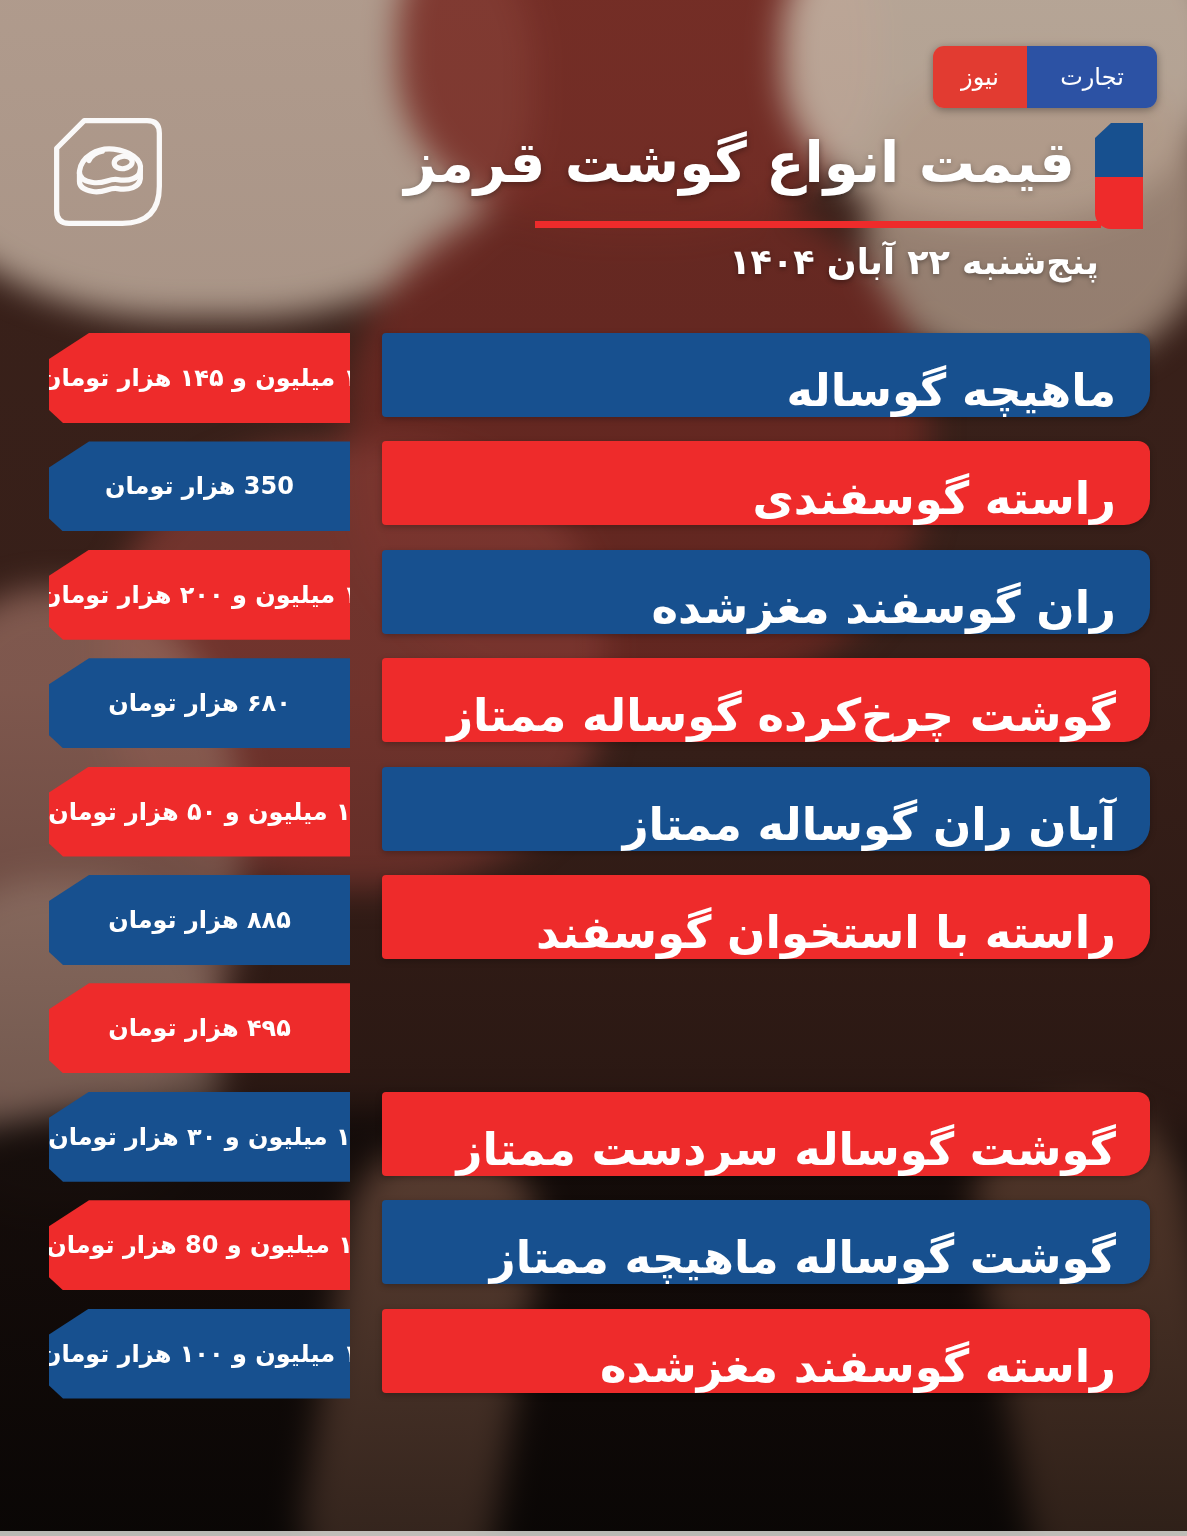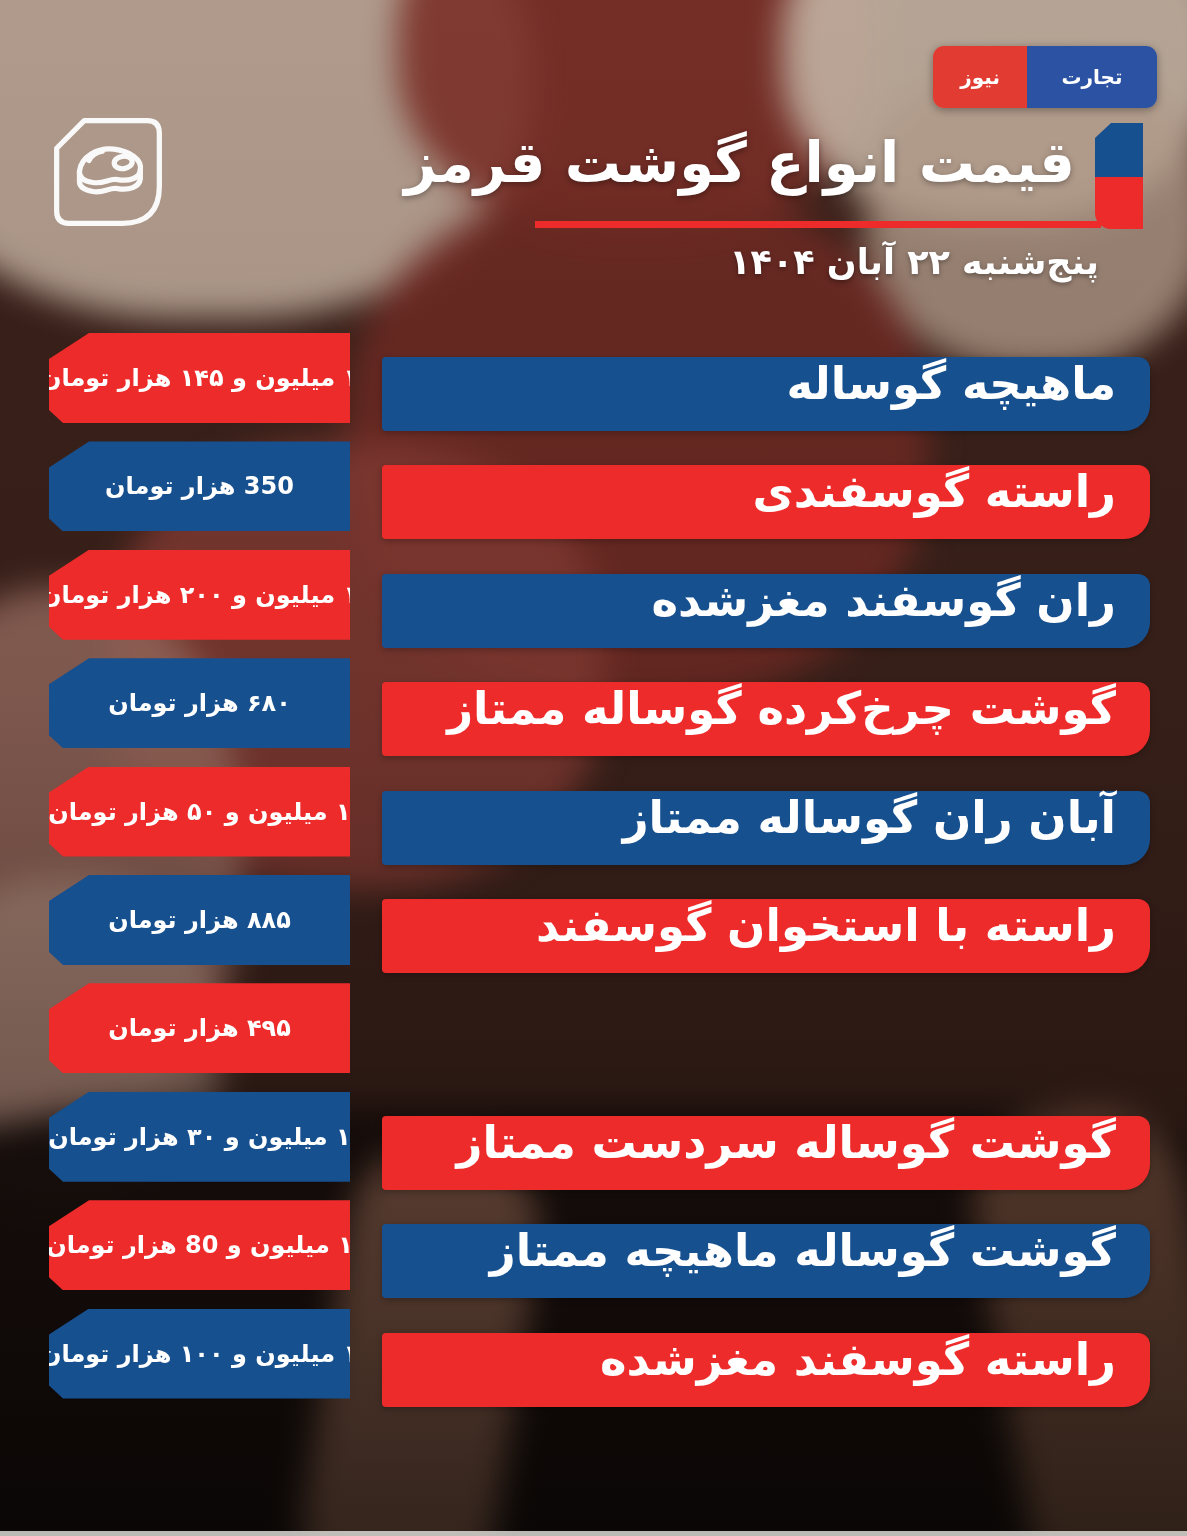--- a/index.html
+++ b/index.html
@@ -24,43 +24,43 @@
   .armL{left:360px;top:1150px;width:185px;height:460px;background:#8d6450;transform:rotate(9deg)}
   .armR{left:1010px;top:1120px;width:205px;height:480px;background:#7d5743;transform:rotate(-10deg)}
   .vignette{position:absolute;inset:0;
     background:linear-gradient(180deg,rgba(55,30,24,.18) 0%,rgba(45,22,18,.25) 45%,rgba(18,9,7,.5) 82%,rgba(5,3,2,.65) 100%);}
   .bottom-edge{position:absolute;left:0;right:0;bottom:0;height:5px;background:#d9d8d4;opacity:.85}
 
   
   .logo{position:absolute;top:46px;right:30px;width:224px;height:62px;display:flex;direction:ltr;
     border-radius:11px;overflow:hidden;box-shadow:0 2px 8px rgba(0,0,0,.35);}
   .logo .part{display:flex;align-items:center;justify-content:center;color:#fff;
-    font-weight:700;font-size:20px;line-height:1;}
+    font-weight:400;font-size:24px;line-height:1;}
   .logo .p-red{width:42%;background:var(--logo_red);}
   .logo .p-blue{width:58%;background:var(--logo_blue);}
 
   .meat-badge{position:absolute;left:50px;top:113px;width:116px;height:118px;opacity:.95}
 
   .title{position:absolute;top:130px;right:112px;direction:rtl;color:#fff;
     font-size:56px;font-weight:800;letter-spacing:0;white-space:nowrap;
     text-shadow:0 2px 6px rgba(0,0,0,.35);}
   .date{position:absolute;top:242px;right:88px;direction:rtl;color:#fff;
     font-size:35px;font-weight:700;white-space:nowrap;text-shadow:0 2px 5px rgba(0,0,0,.35);}
   .accent-blue{position:absolute;top:123px;right:44px;width:48px;height:54px;background:var(--blue);
     clip-path:polygon(16px 0,100% 0,100% 100%,0 100%,0 15px);}
   .accent-red{position:absolute;top:177px;right:44px;width:48px;height:52px;background:var(--red);
     border-bottom-left-radius:16px;}
   .underline{position:absolute;top:221px;right:86px;width:566px;height:7px;background:var(--red);}
 
   
   .rows{position:absolute;top:333px;left:0;width:100%;}
   .row{position:relative;height:108.4px;}
-  .name-bar{position:absolute;top:0;left:382px;right:37px;height:74px;direction:rtl;
-    border-radius:4px 12px 26px 4px;display:flex;align-items:flex-start;
-    box-shadow:0 2px 6px rgba(0,0,0,.25);margin-top:24px;}
+  .name-bar{position:absolute;top:0;left:382px;right:37px;height:84px;direction:rtl;
+    border-radius:4px 12px 26px 4px;display:flex;align-items:flex-end;
+    box-shadow:0 2px 6px rgba(0,0,0,.25);}
   .name-bar span{width:100%;text-align:right;padding-right:34px;color:#fff;
     font-size:45px;font-weight:800;white-space:nowrap;}
   .price-bar{position:absolute;top:0;left:49px;width:301px;height:90px;direction:rtl;
     clip-path:polygon(40px 0,100% 0,100% 100%,14px 100%,0 calc(100% - 13px),0 26px);
     display:flex;align-items:center;justify-content:center;}
   .price-bar span{color:#fff;font-size:24px;font-weight:800;white-space:nowrap;padding:0 8px;}
   .bar-red{background:var(--red);}
   .bar-blue{background:var(--blue);}
 </style>
 </head>

